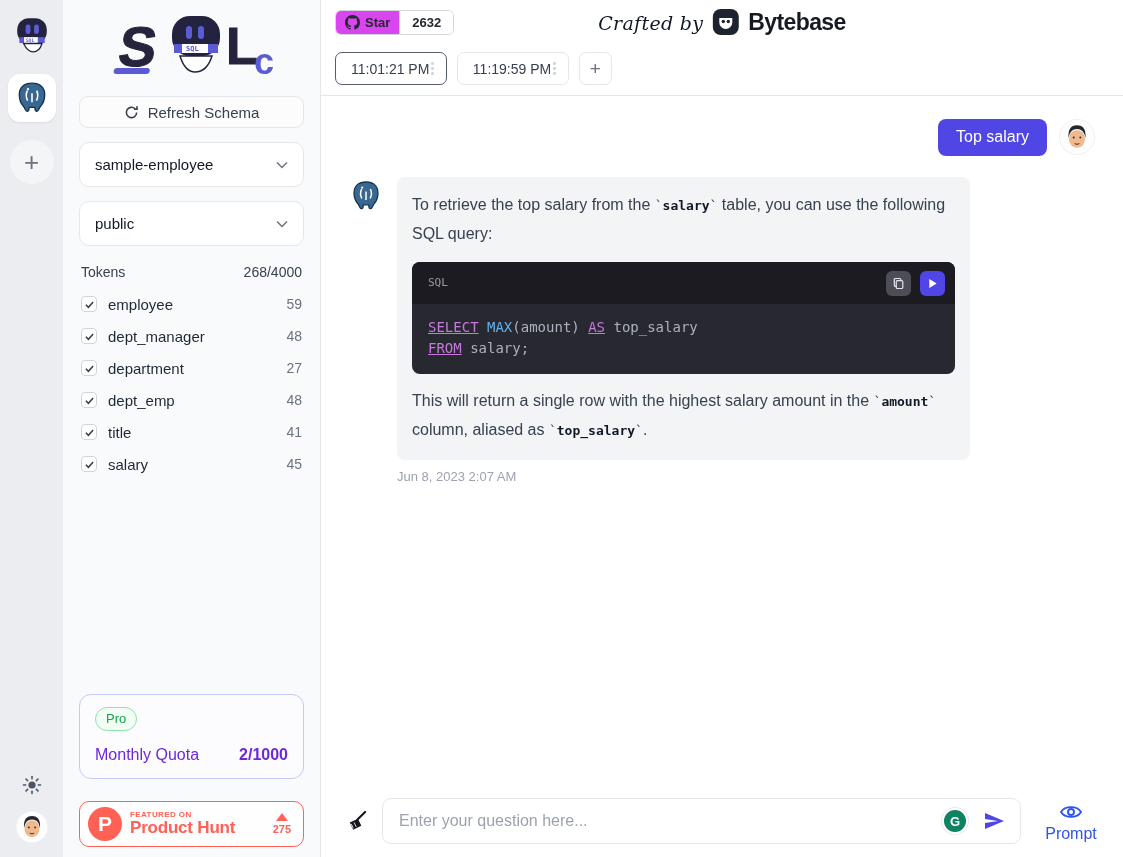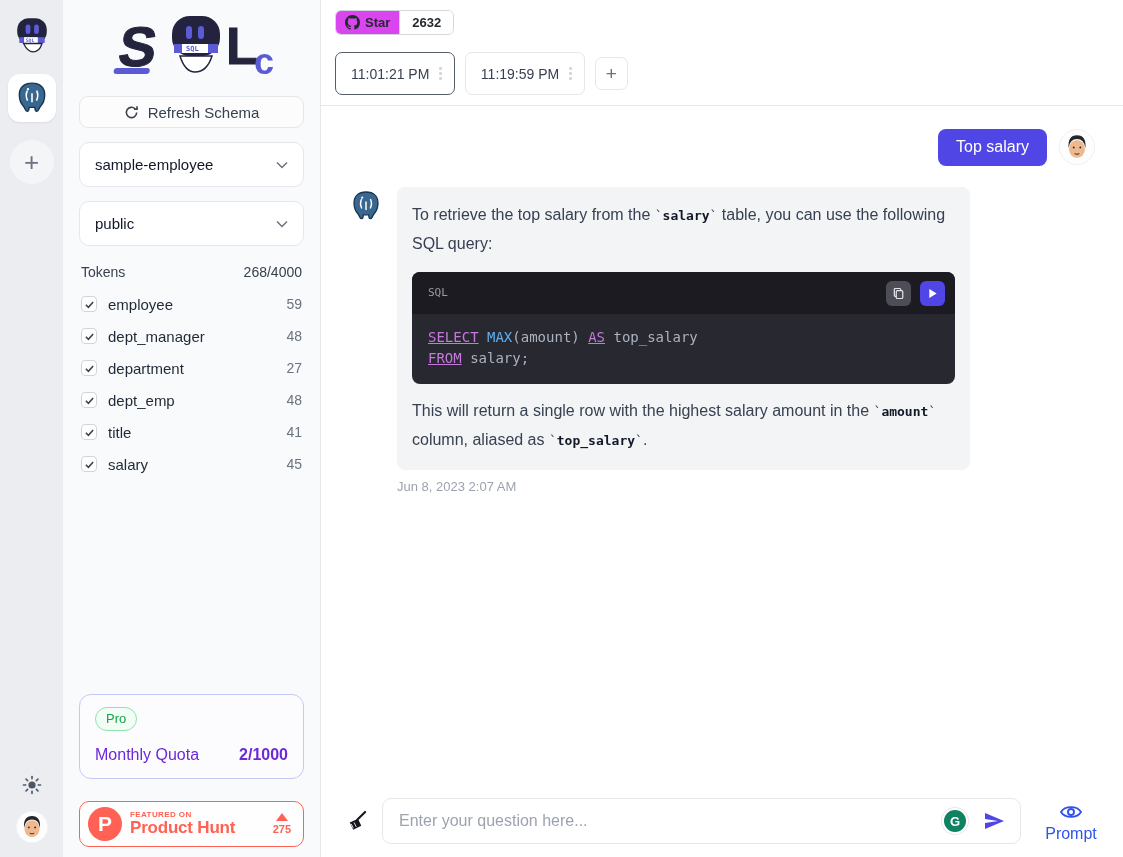--- a/index.html
+++ b/index.html
@@ -47,21 +47,21 @@
   .main { flex:1; border-left:1px solid #e5e7eb; display:flex; flex-direction:column; background:#fff; min-width:0; }
   .main-header { height:44px; display:flex; align-items:center; padding:0 14px; position:relative; flex-shrink:0; }
   .star-widget { display:flex; border:1px solid #d3d7dc; border-radius:6px; overflow:hidden; font-size:13px; cursor:pointer; }
   .star-left { display:flex; align-items:center; gap:5px; background:#d946ef; padding:4px 9px; font-weight:bold; color:#24292f; border-right:1px solid #d3d7dc; }
   .star-count { background:#fff; padding:4px 12px; font-weight:bold; color:#24292f; }
   .crafted { position:absolute; left:50%; top:50%; transform:translate(-50%,-50%); display:flex; align-items:center; gap:9px; white-space:nowrap; }
   .crafted-text { font-family:"DejaVu Serif", serif; font-style:italic; font-size:19px; color:#111827; letter-spacing:.3px; }
   .bb-name { font-size:23px; font-weight:bold; color:#151a23; letter-spacing:-.6px; }
 
   .tabs-row { display:flex; gap:10px; padding:8px 14px 10px; border-bottom:1px solid #e5e7eb; align-items:center; flex-shrink:0; }
-  .tab { display:flex; align-items:center; gap:8px; height:43px; padding:0 10px 0 15px; border:1px solid #e5e7eb; border-radius:7px; font-size:14px; color:#374151; background:#fff; cursor:pointer; }
+  .tab { display:flex; align-items:center; height:33px; padding:0 10px 0 15px; border:1px solid #e5e7eb; border-radius:7px; font-size:14px; color:#374151; background:#fff; cursor:pointer; }
   .tab.active { border-color:#545d68; }
   .dots { display:flex; flex-direction:column; gap:2.5px; padding:2px; cursor:pointer; }
   .dots i { width:2.5px; height:2.5px; border-radius:50%; background:#d1d5db; }
   .tab-plus { width:33px; height:33px; border:1px solid #e5e7eb; border-radius:7px; display:flex; align-items:center; justify-content:center; color:#6b7280; font-size:19px; background:#fff; cursor:pointer; }
 
   .chat { flex:1; padding:23px 28px 0; overflow:hidden; }
   .msg-user { display:flex; justify-content:flex-end; align-items:flex-start; gap:12px; }
   .bubble-user { background:#4f46e5; color:#fff; font-size:16px; padding:8px 18px 9px; border-radius:8px; line-height:20px; }
   .avatar-ring { width:36px; height:36px; border-radius:50%; overflow:hidden; flex-shrink:0; }
 
@@ -284,20 +284,30 @@
     <div class="main-header">
       <div class="star-widget">
         <span class="star-left">
           <svg width="15" height="15" viewBox="0 0 16 16">
             <path fill="#24292f" d="M8 0C3.58 0 0 3.58 0 8c0 3.54 2.29 6.53 5.47 7.59.4.07.55-.17.55-.38 0-.19-.01-.82-.01-1.49-2.01.37-2.53-.49-2.69-.94-.09-.23-.48-.94-.82-1.13-.28-.15-.68-.52-.01-.53.63-.01 1.08.58 1.23.82.72 1.21 1.87.87 2.33.66.07-.52.28-.87.51-1.07-1.78-.2-3.64-.89-3.64-3.95 0-.87.31-1.59.82-2.15-.08-.2-.36-1.02.08-2.12 0 0 .67-.21 2.2.82.64-.18 1.32-.27 2-.27.68 0 1.36.09 2 .27 1.53-1.04 2.2-.82 2.2-.82.44 1.1.16 1.92.08 2.12.51.56.82 1.27.82 2.15 0 3.07-1.87 3.75-3.65 3.95.29.25.54.73.54 1.48 0 1.07-.01 1.93-.01 2.2 0 .21.15.46.55.38A8.01 8.01 0 0 0 16 8c0-4.42-3.58-8-8-8z"></path>
           </svg>
           <span>Star</span>
         </span>
         <span class="star-count">2632</span>
       </div>
+      <div class="crafted">
+        <span class="crafted-text">Crafted by</span>
+        <svg width="27" height="27" viewBox="0 0 27 27">
+          <rect x="0.5" y="0.5" width="26" height="26" rx="8" fill="#1d2430"></rect>
+          <path d="M7 9.5 h13 v4.5 a6.5 6.5 0 0 1 -13 0 z" fill="#fff"></path>
+          <circle cx="11" cy="13" r="1.7" fill="#1d2430"></circle>
+          <circle cx="16" cy="13" r="1.7" fill="#1d2430"></circle>
+        </svg>
+        <span class="bb-name">Bytebase</span>
+      </div>
     </div>
 
     <div class="tabs-row">
       <div id="tabs-container" style="display:flex;gap:10px;">
           <div class="tab active">
             <span>11:01:21 PM</span>
             <span class="dots">
               <i></i>
               <i></i>
               <i></i>

